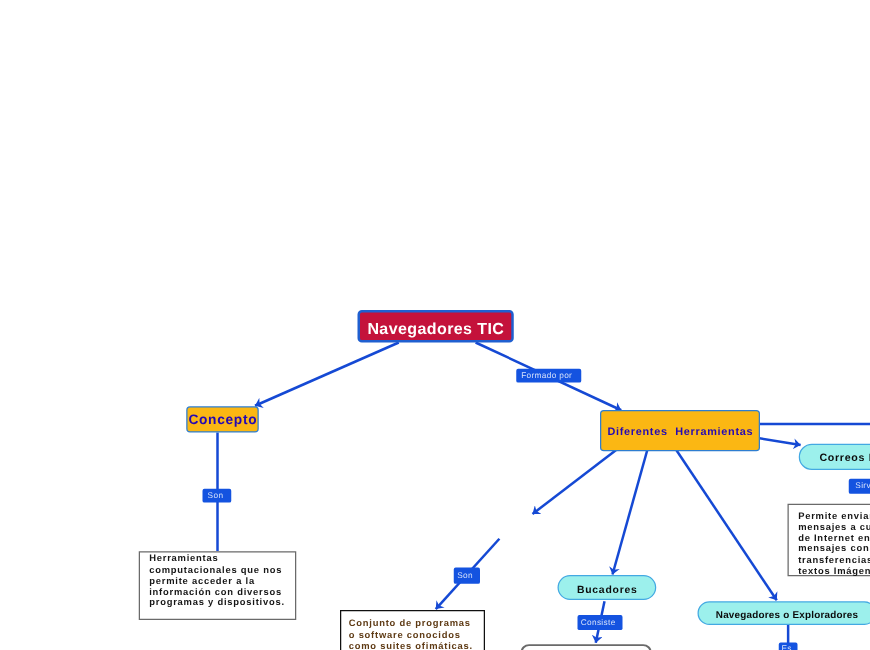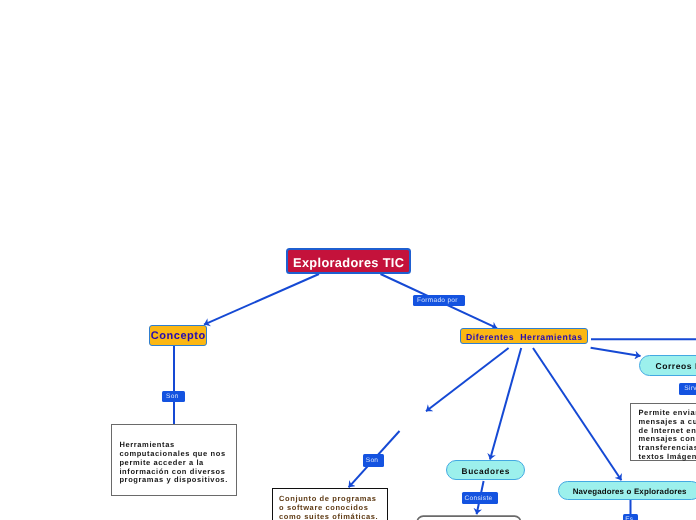--- a/index.html
+++ b/index.html
@@ -39,43 +39,43 @@
       <line x1="533" y1="348" x2="621.4" y2="480.2" marker-end="url(#ah)"></line>
       <line x1="591" y1="339.2" x2="700" y2="339.2"></line>
       <line x1="590.6" y1="347.8" x2="640.5" y2="356" marker-end="url(#ah)"></line>
       <line x1="399.5" y1="431" x2="348.6" y2="487.3" marker-end="url(#ah)"></line>
       <line x1="483.6" y1="481" x2="476.6" y2="514.2" marker-end="url(#ah)"></line>
       <line x1="630.5" y1="500" x2="630.5" y2="520"></line>
     </g>
     <rect x="417.2" y="516.1" width="103.4" height="20" rx="6" ry="6" fill="#ffffff" stroke="#6a6a6a" stroke-width="1.6"></rect>
   </svg>
 
-  <div class="node root" style="left:286px;top:248px;width:125px;height:26px;">Exploradores TIC</div>
+  <div class="node root" style="left:286px;top:248px;width:125px;height:26px;">Navegadores TIC</div>
 
   <div class="node orange" style="left:149px;top:325px;width:58px;height:21px;font-size:11px;letter-spacing:.55px;text-indent:.55px;">Concepto</div>
 
-  <div class="node orange" style="left:460px;top:328px;width:128px;height:16px;font-size:8.7px;letter-spacing:.58px;text-indent:.58px;">Diferentes  Herramientas</div>
+  <div class="node orange" style="left:480px;top:328px;width:128px;height:33px;font-size:8.7px;letter-spacing:.58px;text-indent:.58px;">Diferentes  Herramientas</div>
 
 
   <div class="node cyan" style="left:446px;top:460px;width:79px;height:20px;padding-top:1px;font-size:8.3px;letter-spacing:.63px;text-indent:.63px;text-align:right;">Bucadores</div>
 
   <div class="node cyan" style="left:639.3px;top:355px;width:129px;height:21px;padding-top:1px;font-size:8.5px;letter-spacing:.55px;text-indent:.55px;">Correos Electrónicos</div>
 
   <div class="node cyan" style="left:558px;top:481px;width:143px;height:19px;padding-top:2px;font-size:7.9px;letter-spacing:.18px;text-indent:.18px;">Navegadores o Exploradores</div>
 
   <div class="lbl" style="left:162.4px;top:390.7px;width:22.8px;height:11.5px;">Son</div>
 
   <div class="lbl" style="left:413px;top:295px;width:51.5px;height:11.4px;">Formado por</div>
 
   <div class="lbl" style="left:362.8px;top:454.4px;width:21.2px;height:12.2px;">Son</div>
 
   <div class="lbl" style="left:462.2px;top:492.1px;width:35.5px;height:12.2px;">Consiste</div>
 
   <div class="lbl" style="left:679.4px;top:382.8px;width:29px;height:12.2px;">Sirve</div>
 
   <div class="lbl" style="left:623.4px;top:513.6px;width:14.6px;height:11.5px;">Es</div>
 
-  <div class="tbox" style="left:111px;top:424px;width:126px;height:72px;padding-top:16px;">Herramientas computacionales que nos permite acceder a la información con diversos programas y dispositivos.</div>
+  <div class="tbox" style="left:111px;top:441px;width:126px;height:55px;padding-top:1px;">Herramientas computacionales que nos permite acceder a la información con diversos programas y dispositivos.</div>
 
   <div class="tbox" style="left:272px;top:488px;width:116px;height:46px;color:#5e3a14;border-color:#101010;padding-top:6.2px;padding-left:6px;">Conjunto de programas o software conocidos como suites ofimáticas.</div>
 
   <div class="tbox" style="left:630px;top:403px;width:139px;height:57.5px;padding-top:5.2px;padding-left:7.5px;line-height:8.72px;">Permite enviar y recibir mensajes a cualquier usuario de Internet en el mundo, los mensajes consisten en transferencias de archivos textos Imágenes y videos.</div>
 </div>
 
 </body></html>

